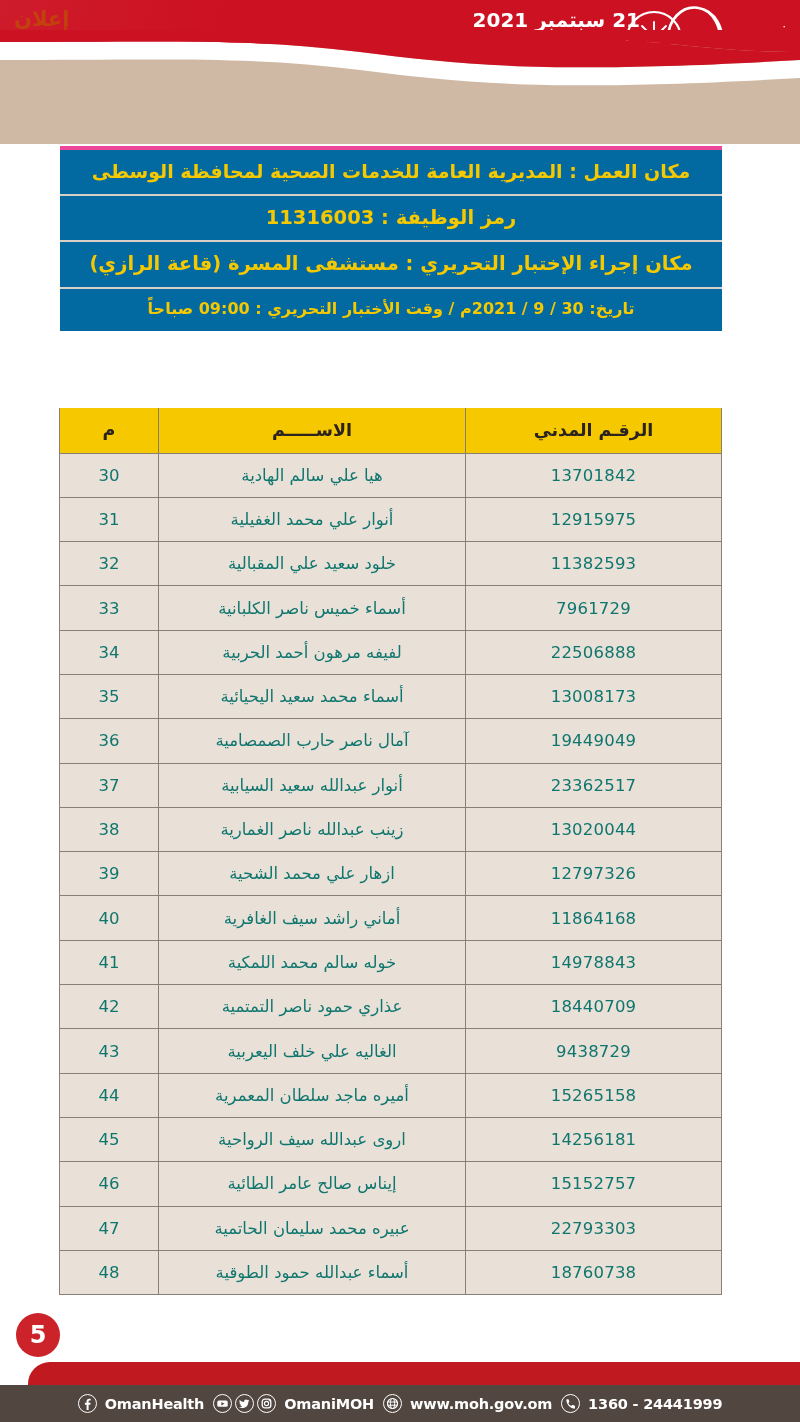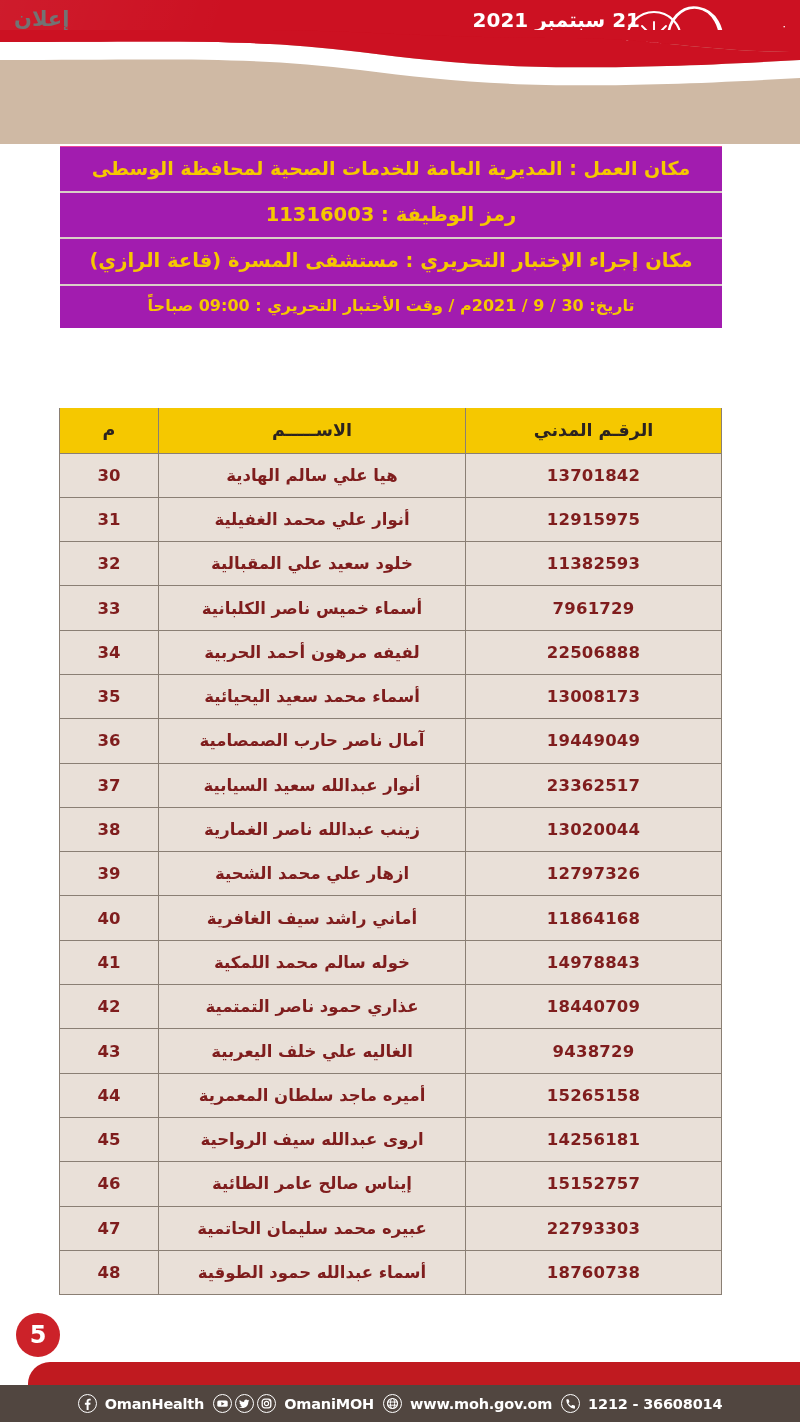--- a/index.html
+++ b/index.html
@@ -44,21 +44,21 @@
     color: #ffffff;
     font-size: 20px;
     font-weight: bold;
     letter-spacing: 0.3px;
     white-space: nowrap;
   }
   .banner-label {
     position: absolute;
     top: 7px;
     left: 14px;
-    color: #737373;
+    color: #c2410c;
     font-size: 21px;
     font-weight: bold;
     white-space: nowrap;
   }
 
   
   .logo {
     position: absolute;
     top: 4px;
     right: 14px;
@@ -92,23 +92,23 @@
     background: #ffffff;
     z-index: 3;
   }
 
   
   .info-block {
     position: absolute;
     top: 146px;
     right: 78px;
     width: 662px;
-    background: #a21caf;
+    background: #0369a1;
     z-index: 4;
-    border-top: 1px solid #ec4899;
+    border-top: 4px solid #ec4899;
   }
   .info-row {
     width: 100%;
     text-align: center;
     color: #f5c800;
     font-size: 19.5px;
     font-weight: bold;
     line-height: 1.2;
     padding: 10px 8px 11px 8px;
     border-bottom: 2px solid #d9cfc6;
@@ -144,23 +144,23 @@
     height: 45px;
     vertical-align: middle;
     border-right: 1px solid #8a7f74;
     border-left: 1px solid #8a7f74;
     border-bottom: 1px solid #8a7f74;
   }
   table.roster thead th:first-child { border-right: 1px solid #8a7f74; }
 
   table.roster tbody td {
     background: #e9e0d8;
-    color: #7f1d1d;
+    color: #0f766e;
     font-size: 16.5px;
-    font-weight: bold;
+    font-weight: normal;
     height: 44.3px;
     text-align: center;
     vertical-align: middle;
     border: 1px solid #8a7f74;
     white-space: nowrap;
   }
   td.civil { font-size: 17px; letter-spacing: 0.2px; }
   td.name  { font-size: 16.5px; margin-left: 44px; }
   td.no    { font-size: 17px; }
 
@@ -452,19 +452,19 @@
         </span>
         <span class="f-text">www.moh.gov.om</span>
       </div>
 
       <div class="f-group">
         <span class="ico">
           <svg width="12" height="12" viewBox="0 0 12 12">
               <path d="M3.1 1.3c.3 0 .56.2.65.49l.56 1.82c.1.3 0 .64-.25.83l-.8.6c.62 1.3 1.68 2.36 2.98 2.98l.6-.8c.2-.26.53-.36.83-.26l1.82.56c.29.09.49.35.49.65V9.9c0 .44-.36.8-.8.8A8.9 8.9 0 0 1 1.3 2.1c0-.44.36-.8.8-.8z" fill="#ffffff"></path>
             </svg>
         </span>
-        <span class="f-text">1212 - 36608014</span>
+        <span class="f-text">1360 - 24441999</span>
       </div>
 
     </div>
   </div>
 
 </div>
 
 </body></html>

